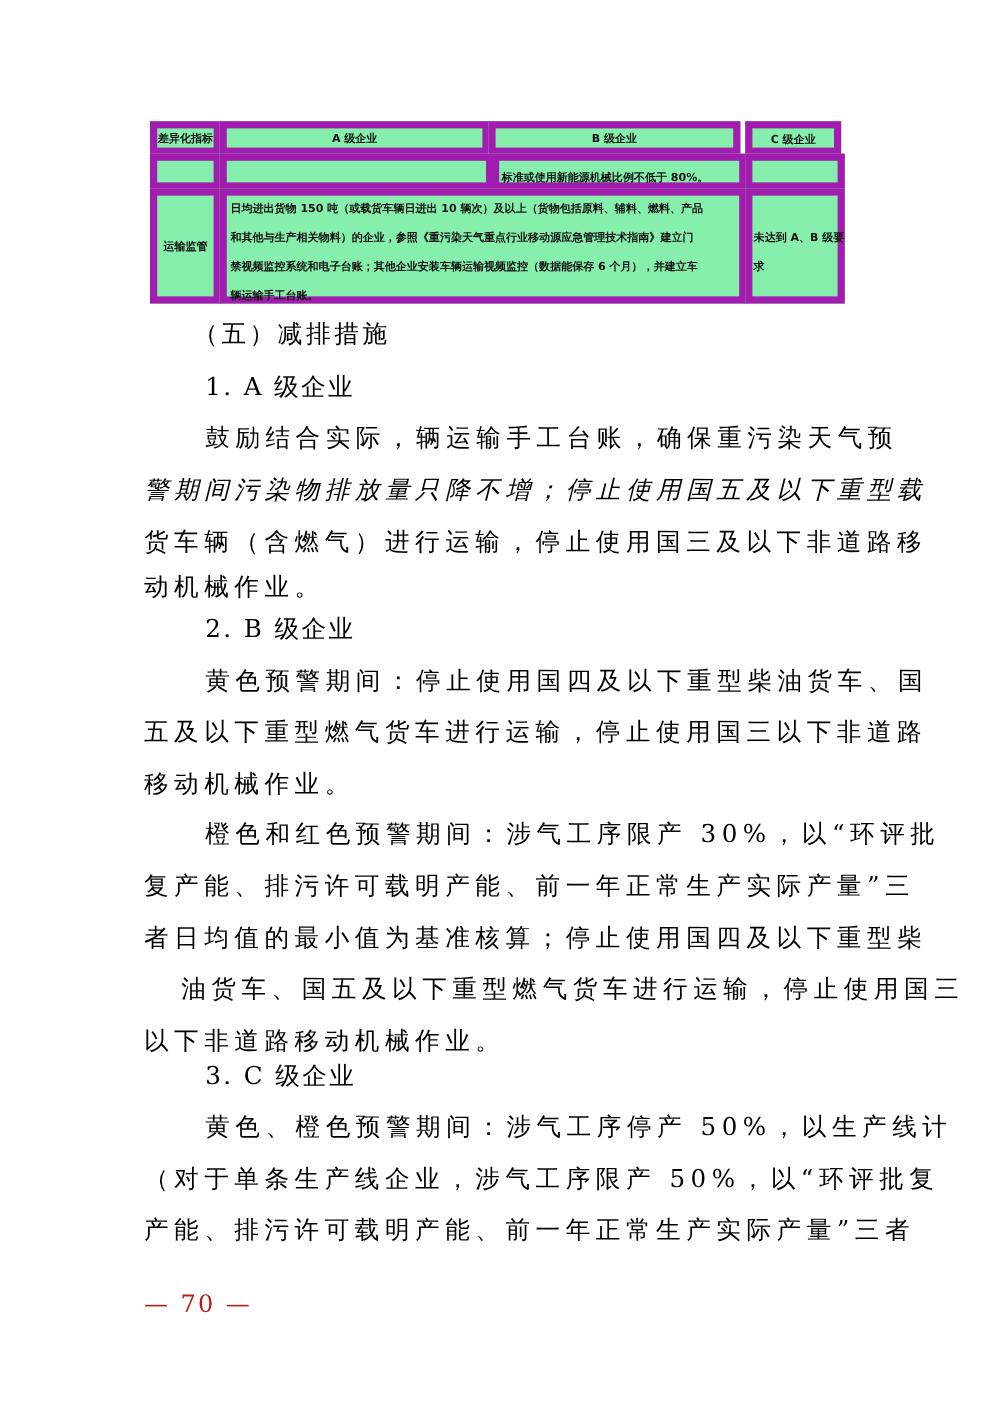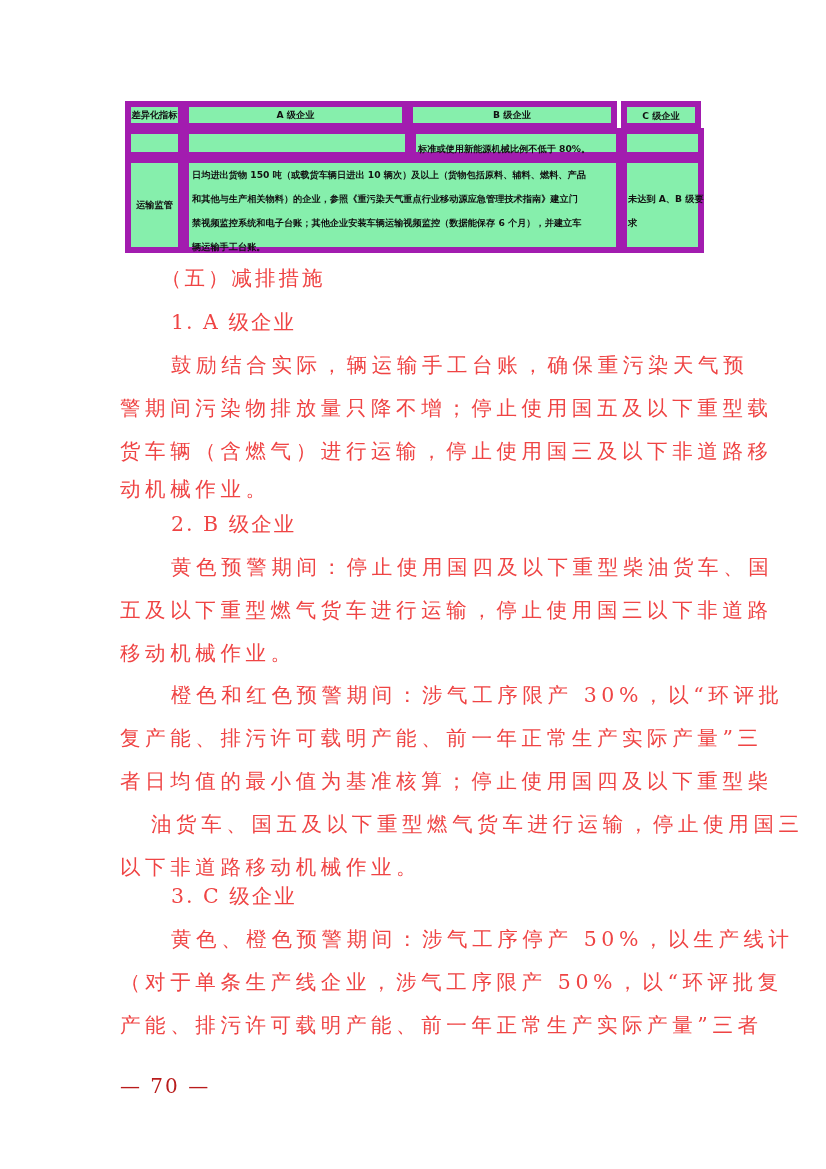--- a/index.html
+++ b/index.html
@@ -10,21 +10,21 @@
   
   .tbl { position: absolute; font-family: "DejaVu Sans", "Liberation Sans", sans-serif;
          font-weight: bold; font-size: 9.2px; color: #111; }
   .cell { position: absolute; box-sizing: border-box; border: 6px solid #a21caf; background: #86efac; }
   .cell .t { position: absolute; white-space: nowrap; line-height: 12px; }
   .center { display: flex; align-items: center; justify-content: center; }
   .line { position: absolute; left: 3px; white-space: nowrap; line-height: 12px; }
 
   
   .p { position: absolute; font-size: 20.5px; letter-spacing: 4.6px; white-space: nowrap;
-       line-height: 24px; color: #ef4444; }
+       line-height: 24px; color: #000000; }
   .heading { letter-spacing: 3px; }
   .sub { letter-spacing: 2px; }
   .footer { position: absolute; left: 120px; top: 1074px; font-size: 20px; letter-spacing: 2px;
             white-space: nowrap; color: #b91c1c; }
 </style>
 </head>
 <body>
 
 <div class="page">
 
@@ -68,21 +68,21 @@
     <div class="cell" style="left:621px;top:157px;width:83px;height:96px;padding-left:40px;">
       <span class="line" style="left:1px;top:30px;">未达到 A、B 级要</span>
       <span class="line" style="left:1px;top:54px;">求</span>
     </div>
   </div>
 
   <div class="p heading" style="left:161px;top:266px;">（五）减排措施</div>
 
   <div class="p sub" style="left:171px;top:310px;">1. A 级企业</div>
   <div class="p" style="left:171px;top:353px;">鼓励结合实际，辆运输手工台账，确保重污染天气预</div>
-  <div class="p" style="left:120px;top:396px;">警期间污染物排放量只降不增；停止使用国五及以下重型载</div>
+  <div class="p" style="left:120px;top:396px;font-style:italic;">警期间污染物排放量只降不增；停止使用国五及以下重型载</div>
   <div class="p" style="left:120px;top:439px;">货车辆（含燃气）进行运输，停止使用国三及以下非道路移</div>
   <div class="p" style="left:120px;top:477px;">动机械作业。</div>
 
   <div class="p sub" style="left:171px;top:512px;">2. B 级企业</div>
   <div class="p" style="left:171px;top:555px;">黄色预警期间：停止使用国四及以下重型柴油货车、国</div>
   <div class="p" style="left:120px;top:641px;">移动机械作业。</div>
   <div class="p" style="left:120px;top:598px;">五及以下重型燃气货车进行运输，停止使用国三以下非道路</div>
 
   <div class="p" style="left:171px;top:683px;">橙色和红色预警期间：涉气工序限产 30%，以“环评批</div>
   <div class="p" style="left:120px;top:726px;">复产能、排污许可载明产能、前一年正常生产实际产量”三</div>

